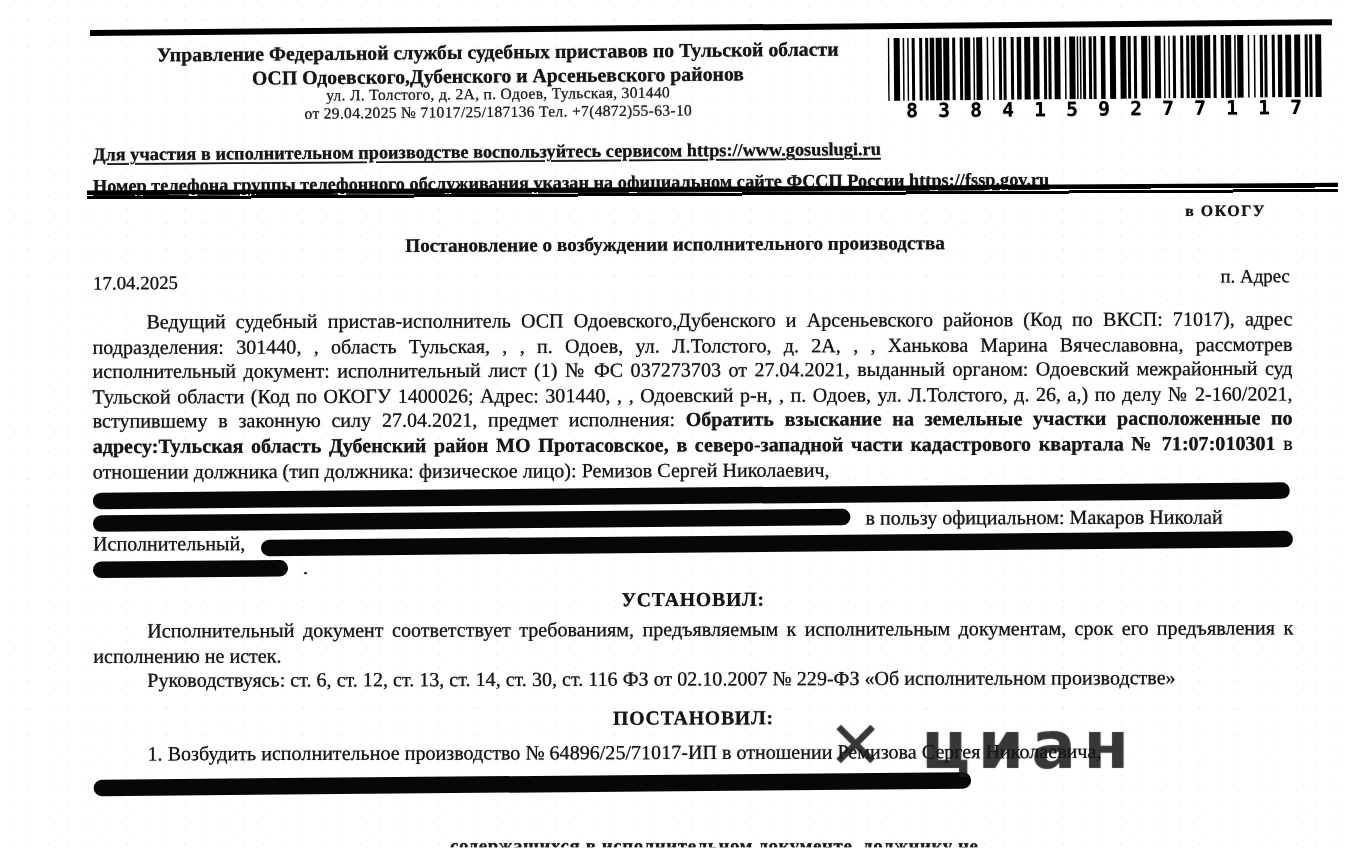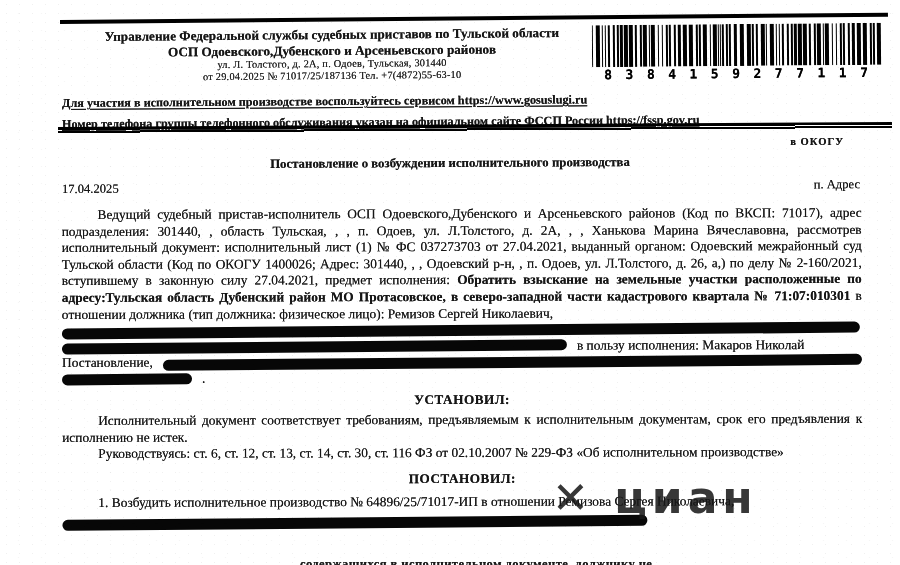--- a/index.html
+++ b/index.html
@@ -159,24 +159,24 @@
   </div>
 
   <div class="body-block">
     <p><span>Ведущий судебный пристав-исполнитель ОСП Одоевского,Дубенского и Арсеньевского районов (Код по ВКСП: 71017), адрес подразделения: 301440, , область Тульская, , , п. Одоев, ул. Л.Толстого, д. 2А, , , Ханькова Марина Вячеславовна, рассмотрев исполнительный документ: исполнительный лист (1) № ФС 037273703 от 27.04.2021, выданный органом: Одоевский межрайонный суд Тульской области (Код по ОКОГУ 1400026; Адрес: 301440, , , Одоевский р-н, , п. Одоев, ул. Л.Толстого, д. 26, а,) по делу № 2-160/2021, вступившему в законную силу 27.04.2021, предмет исполнения: </span><b>Обратить взыскание на земельные участки расположенные по адресу:Тульская область Дубенский район МО Протасовское, в северо-западной части кадастрового квартала № 71:07:010301</b><span> в отношении должника (тип должника: физическое лицо): Ремизов Сергей Николаевич,</span></p>
 
     <div class="red-line">
       <div class="bar bar-full"></div>
     </div>
     <div class="red-line">
       <div class="bar" style="width:505px"></div>
-      <span class="fill-text">в пользу исполнения: Макаров Николай</span>
+      <span class="fill-text">в пользу официальном: Макаров Николай</span>
     </div>
     <div class="red-line">
-      <span>Постановление,</span>
+      <span>Исполнительный,</span>
       <div class="bar bar-grow"></div>
     </div>
     <div class="red-line">
       <div class="bar" style="width:130px"></div>
       <span class="fill-text">.</span>
     </div>
 
     <div class="heading h1m">УСТАНОВИЛ:</div>
     <p>Исполнительный документ соответствует требованиям, предъявляемым к исполнительным документам, срок его предъявления к исполнению не истек.</p>
     <p class="gap2">Руководствуясь: ст. 6, ст. 12, ст. 13, ст. 14, ст. 30, ст. 116 ФЗ от 02.10.2007 № 229-ФЗ «Об исполнительном производстве»</p>

